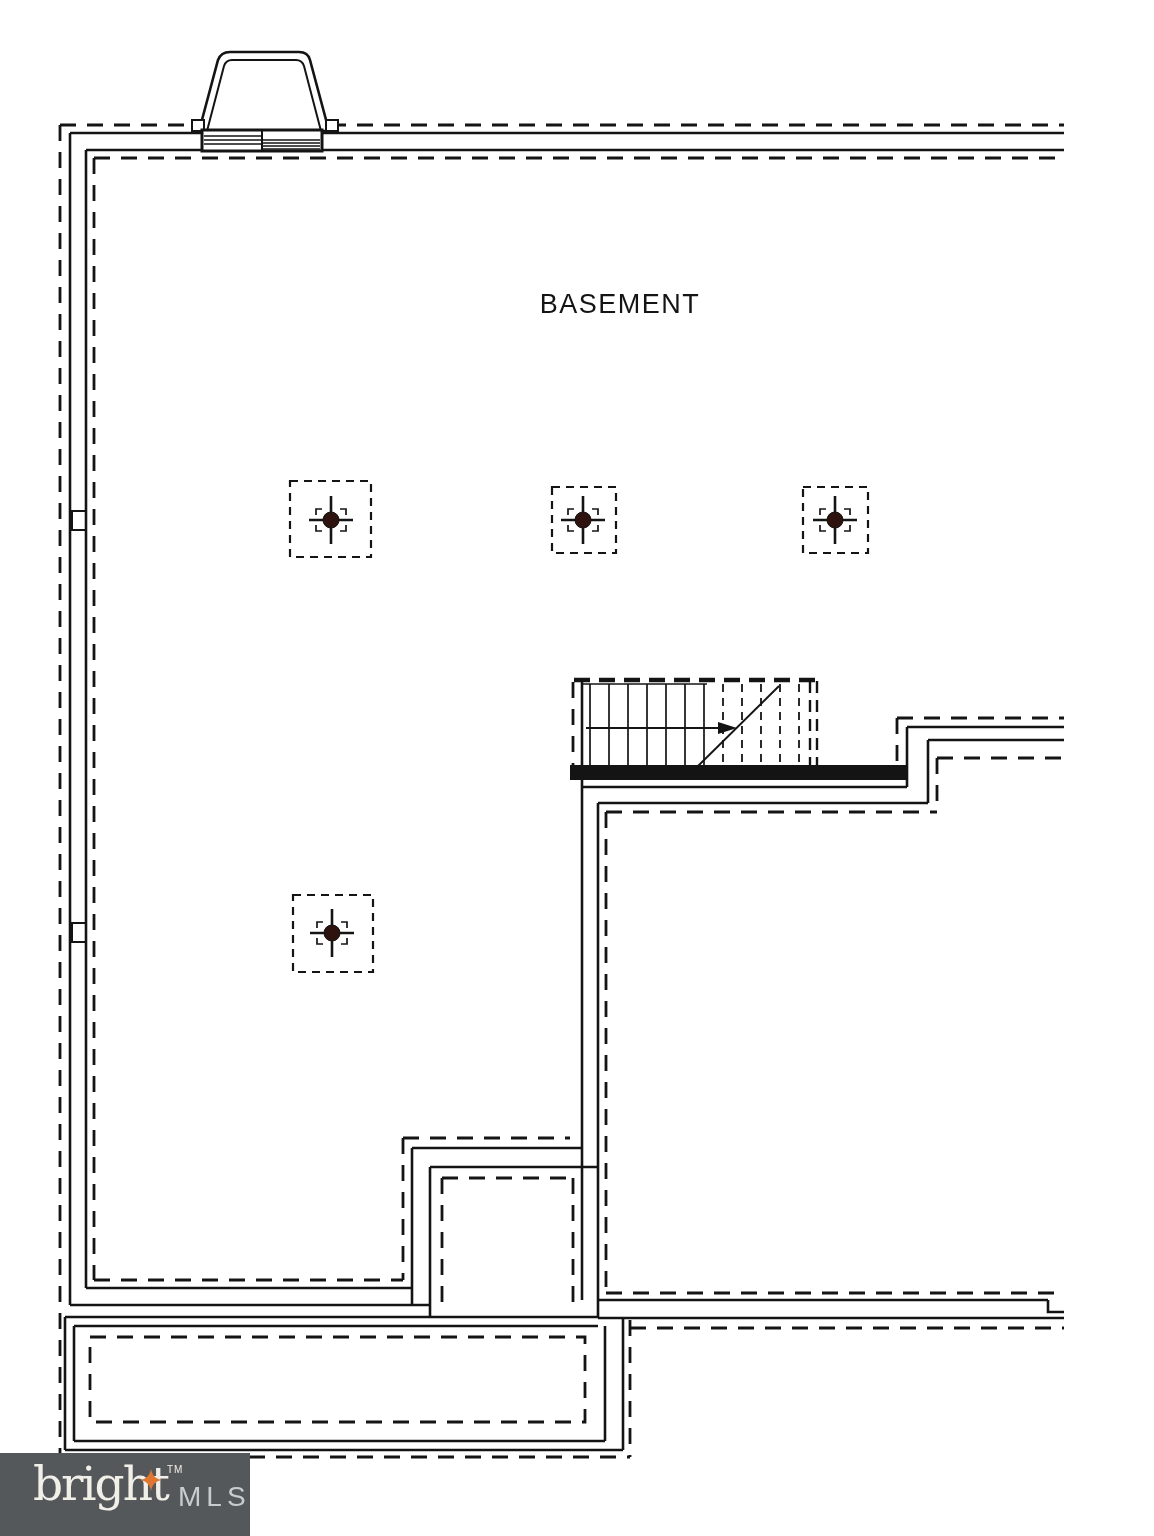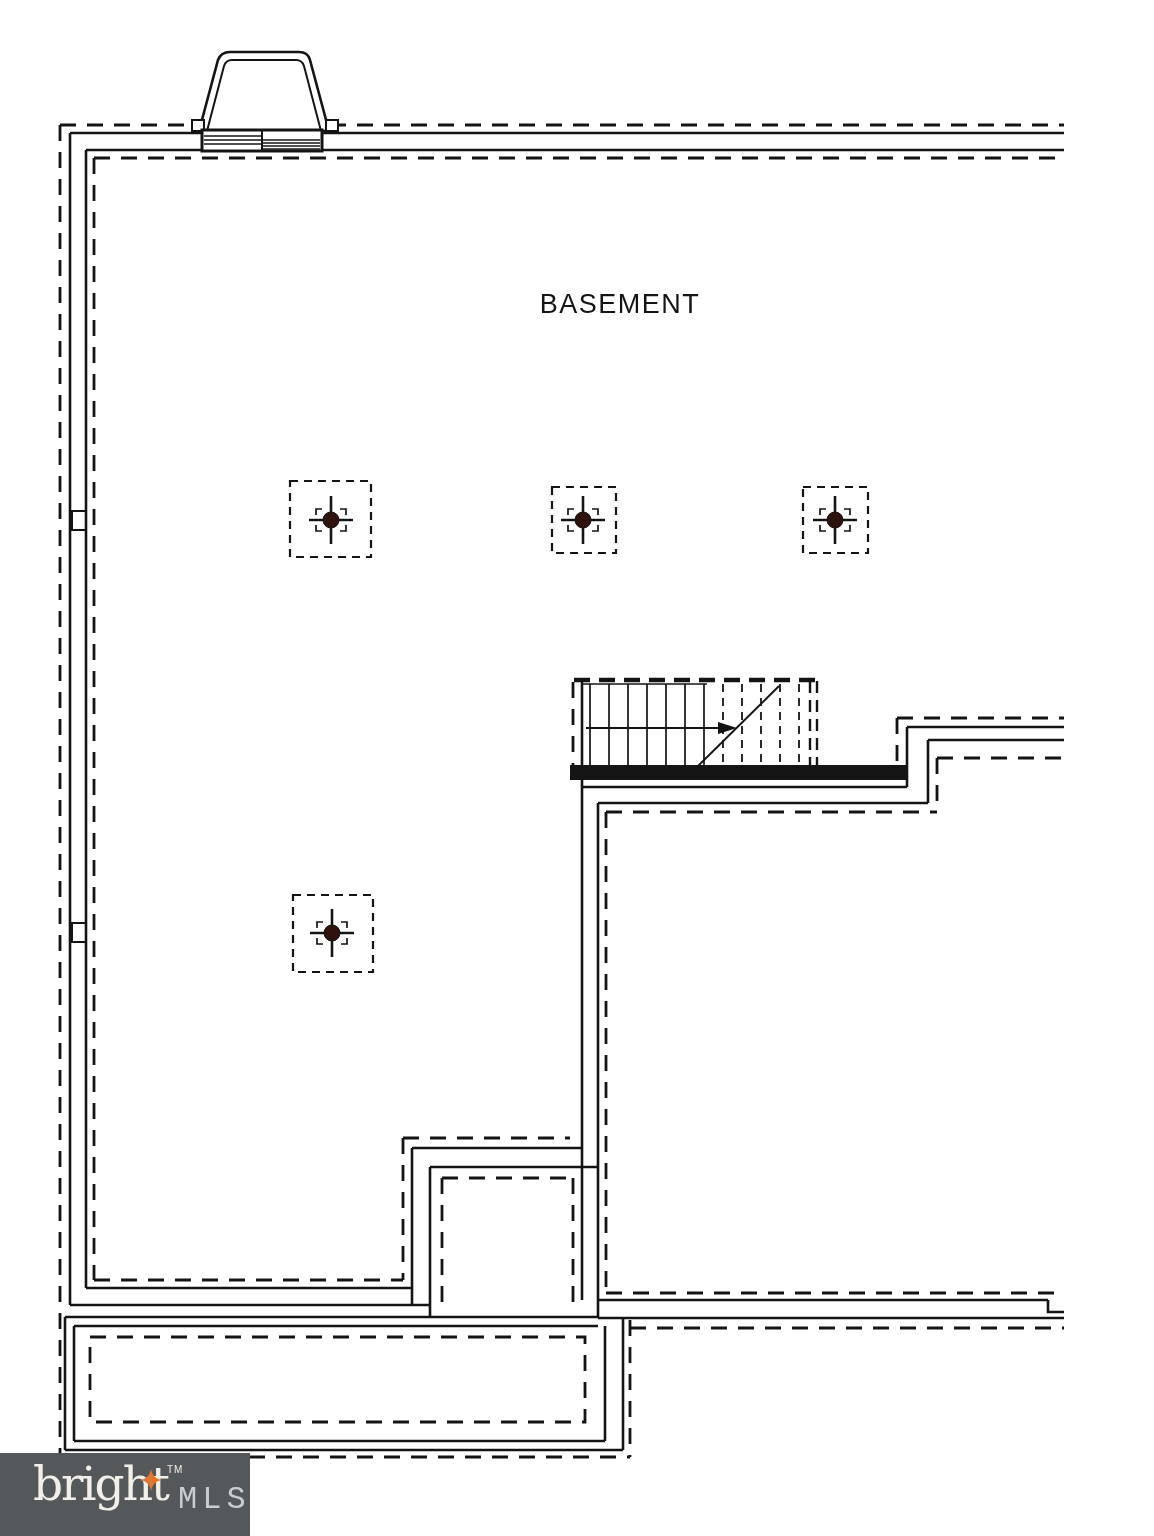--- a/index.html
+++ b/index.html
@@ -18,22 +18,22 @@
   .fill{fill:var(--ink,#141414);stroke:none;}
   .white{fill:#fff;}
   .room-label{font-family:"Liberation Sans",sans-serif;font-size:27px;letter-spacing:1.5px;
         fill:var(--ink,#141414);text-anchor:middle;}
   
   .logo-bar{position:absolute;left:0;top:1453px;width:250px;height:83px;background:var(--logo-bg,#54585a);}
   .logo-word{position:absolute;left:33px;top:3px;font-family:"DejaVu Serif",serif;font-weight:normal;
         font-size:47px;letter-spacing:-2px;color:var(--logo-word,#f2efe8);}
   .logo-tm{position:absolute;left:167px;top:11px;font-size:10px;color:var(--logo-word,#f2efe8);letter-spacing:1px;}
   .logo-star{position:absolute;left:140px;top:16px;width:22px;height:22px;}
-  .logo-mls{position:absolute;left:178px;top:28px;font-family:Liberation Mono, monospace;
-        font-size:32px;letter-spacing:5px;color:var(--logo-mls,#c9ccce);}
+  .logo-mls{position:absolute;left:178px;top:28px;font-family:Liberation Sans, sans-serif;
+        font-size:28px;letter-spacing:5px;color:var(--logo-mls,#c9ccce);}
 </style>
 </head>
 <body>
 
 <div class="page">
 
 <svg width="1154" height="1536" viewBox="0 0 1154 1536">
 
   <defs>
     <g id="col-sym">

